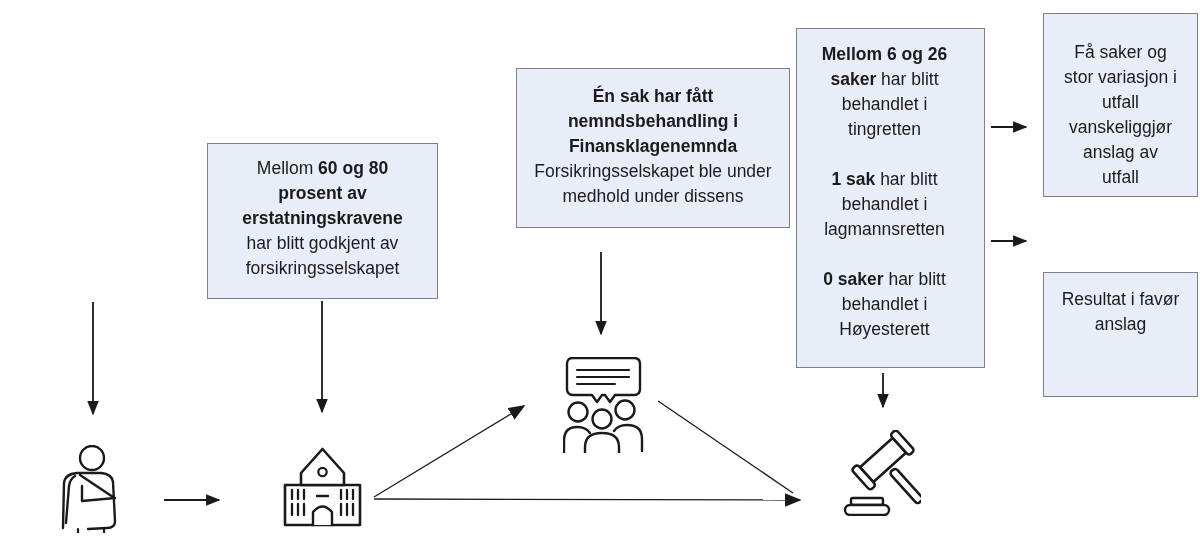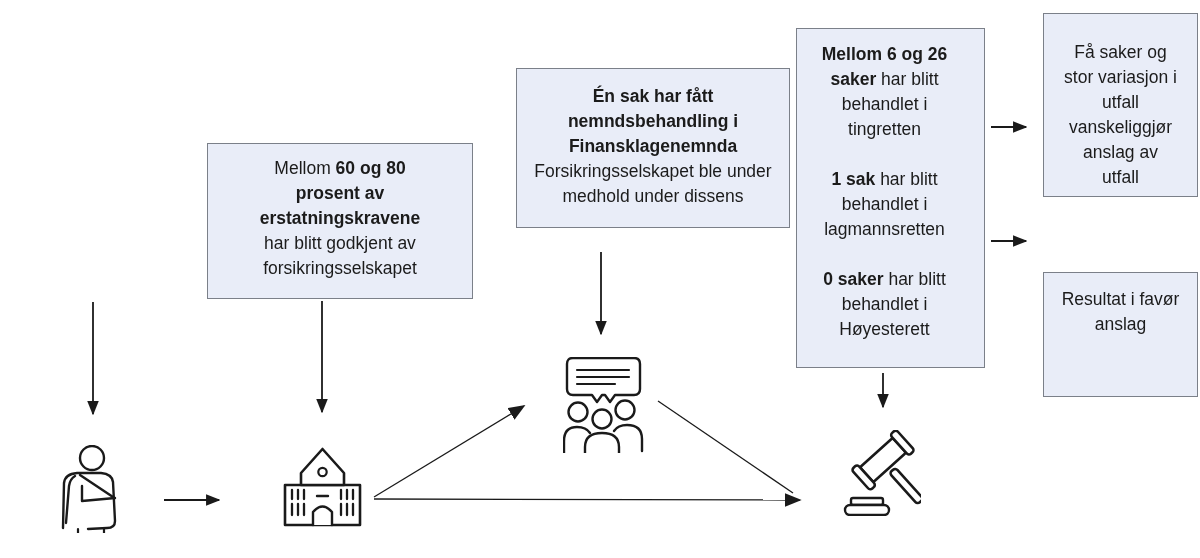--- a/index.html
+++ b/index.html
@@ -10,21 +10,21 @@
     color:var(--text,#1b1b1b);
   }
   .box {
     position:absolute; box-sizing:border-box;
     background:var(--box_fill,#e9edf8);
     border:1.4px solid var(--box_border,#7b8089);
     text-align:center; font-size:17.5px; line-height:25px;
   }
   .box .b, .b { font-weight:bold; }
   #box-claims   { left:0px;    top:103px; width:186px; height:196px; padding-top:11px; font-size:17px; line-height:23.5px; }
-  #box-approved { left:207px;  top:143px; width:266px; height:156px; padding-top:12px; line-height:25px; }
+  #box-approved { left:207px;  top:143px; width:231px; height:156px; padding-top:12px; line-height:25px; }
   #box-board    { left:499px;  top:68px;  width:274px; height:160px; padding-top:15px;margin-left:17px; }
   #box-courts   { left:796px;  top:28px;  width:189px; height:340px; padding-top:13px; }
   #box-courts .para { margin:0 12px 25px 0; }
   #box-fewcases { left:1043px; top:13px;  width:155px; height:184px; padding-top:26px; }
   #box-result   { left:1043px; top:225px; width:155px; height:125px; padding-top:14px;margin-top:47px; }
 
   svg.overlay { position:absolute; left:0; top:0; pointer-events:none; }
   .arrow-line { stroke:var(--arrow,#1a1a1a); fill:none; }
   .w18 { stroke-width:1.8px; }
   .w13 { stroke-width:1.3px; }

